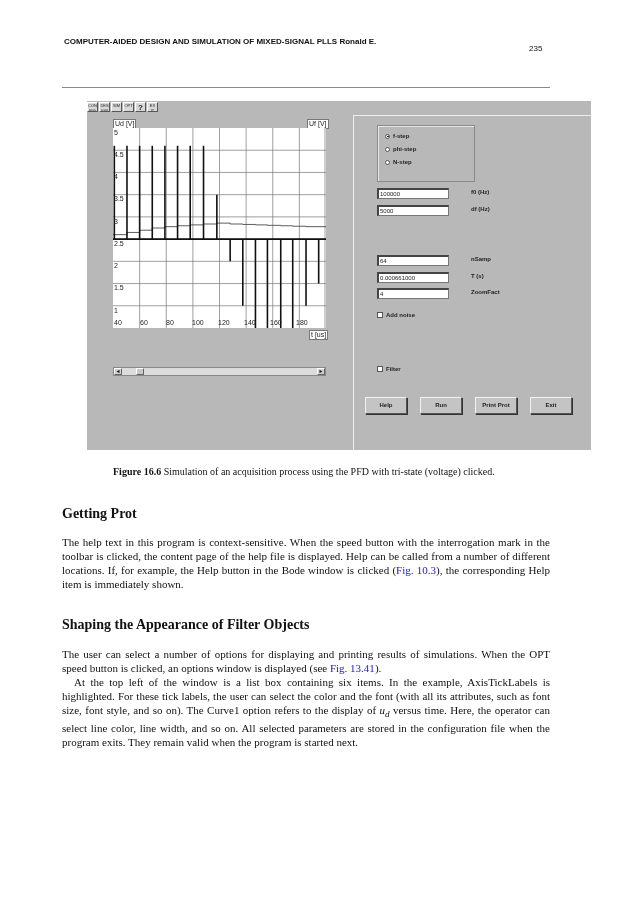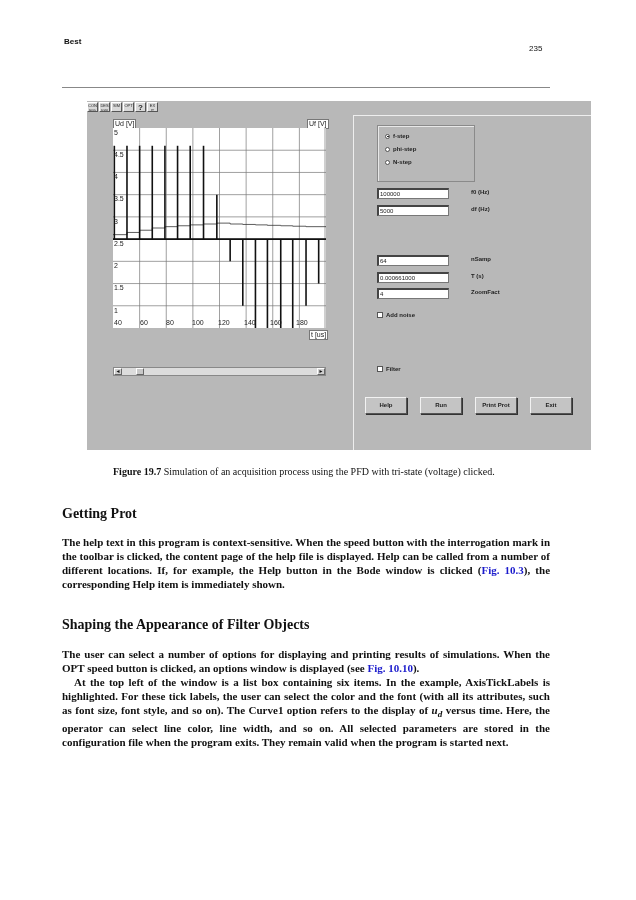--- a/index.html
+++ b/index.html
@@ -35,29 +35,29 @@
   .flbl { position:absolute; left:471px; font-family:"Liberation Sans", sans-serif; font-weight:bold; font-size:6px; color:#222; }
 
   .chk { position:absolute; left:377px; font-family:"Liberation Sans", sans-serif; font-weight:bold; font-size:6px; color:#222; display:flex; align-items:center; gap:3px; }
   .cbox { width:6px; height:6px; background:#fff; border:1px solid #555; border-top-width:1.5px; border-left-width:1.5px; box-sizing:border-box; }
 
   .btn { position:absolute; top:397px; width:42px; height:17px; background:#c4c4c4; border:1px solid #555; border-top-color:#f2f2f2; border-left-color:#f2f2f2; box-sizing:border-box; font-family:"Liberation Sans", sans-serif; font-weight:bold; font-size:6px; line-height:15px; text-align:center; color:#222; box-shadow:1px 1px 0 #333; }
 
   .caption { position:absolute; left:113px; top:466px; font-size:10px; color:#111; }
   .caption b { font-weight:bold; }
   .h2 { position:absolute; left:62px; font-size:14px; font-weight:bold; color:#111; }
-  .para { position:absolute; left:62px; width:488px; font-size:11px; line-height:14px; text-align:justify; color:#111;font-weight:bold; }
+  .para { position:absolute; left:62px; width:488px; font-size:11px; line-height:14px; text-align:justify; color:#111; }
   .link { color:#1a1acc; }
   .indent { text-indent:12px; }
 </style>
 </head>
 <body>
 
 <div class="hdr">
-  <div>Best</div>
+  <div>COMPUTER-AIDED DESIGN AND SIMULATION OF MIXED-SIGNAL PLLS   Ronald E.</div>
 </div>
 <div class="pnum">235</div>
 <div class="hrule"></div>
 
 <div class="win"></div>
 
 <div class="tb">
   <div class="tbb">CON FIG</div>
   <div class="tbb">DES IGN</div>
   <div class="tbb">SIM</div>
@@ -170,20 +170,20 @@
 <div class="chk" style="top:366px;">
   <span class="cbox"></span>
   <span>Filter</span>
 </div>
 
 <div class="btn" style="left:365px;">Help</div>
 <div class="btn" style="left:420px;">Run</div>
 <div class="btn" style="left:475px;">Print Prot</div>
 <div class="btn" style="left:530px;">Exit</div>
 
-<div class="caption"><b>Figure 19.7</b><span> Simulation of an acquisition process using the PFD with tri-state (voltage) clicked.</span></div>
+<div class="caption"><b>Figure 16.6</b><span> Simulation of an acquisition process using the PFD with tri-state (voltage) clicked.</span></div>
 
 <div class="h2" style="top:506px;">Getting Prot</div>
 <div class="para" style="top:535px;"><span>The help text in this program is context-sensitive. When the speed button with the interrogation mark in the toolbar is clicked, the content page of the help file is displayed. Help can be called from a number of different locations. If, for example, the Help button in the Bode window is clicked (</span><span class="link">Fig. 10.3</span><span>), the corresponding Help item is immediately shown.</span></div>
 
 <div class="h2" style="top:617px;">Shaping the Appearance of Filter Objects</div>
-<div class="para" style="top:647px;"><span>The user can select a number of options for displaying and printing results of simulations. When the OPT speed button is clicked, an options window is displayed (see </span><span class="link">Fig. 10.10</span><span>).</span></div>
+<div class="para" style="top:647px;"><span>The user can select a number of options for displaying and printing results of simulations. When the OPT speed button is clicked, an options window is displayed (see </span><span class="link">Fig. 13.41</span><span>).</span></div>
 <div class="para indent" style="top:675px;"><span>At the top left of the window is a list box containing six items. In the example, AxisTickLabels is highlighted. For these tick labels, the user can select the color and the font (with all its attributes, such as font size, font style, and so on). The Curve1 option refers to the display of </span><i>u</i><sub><i>d</i></sub><span> versus time. Here, the operator can select line color, line width, and so on. All selected parameters are stored in the configuration file when the program exits. They remain valid when the program is started next.</span></div>
 
 </body></html>

